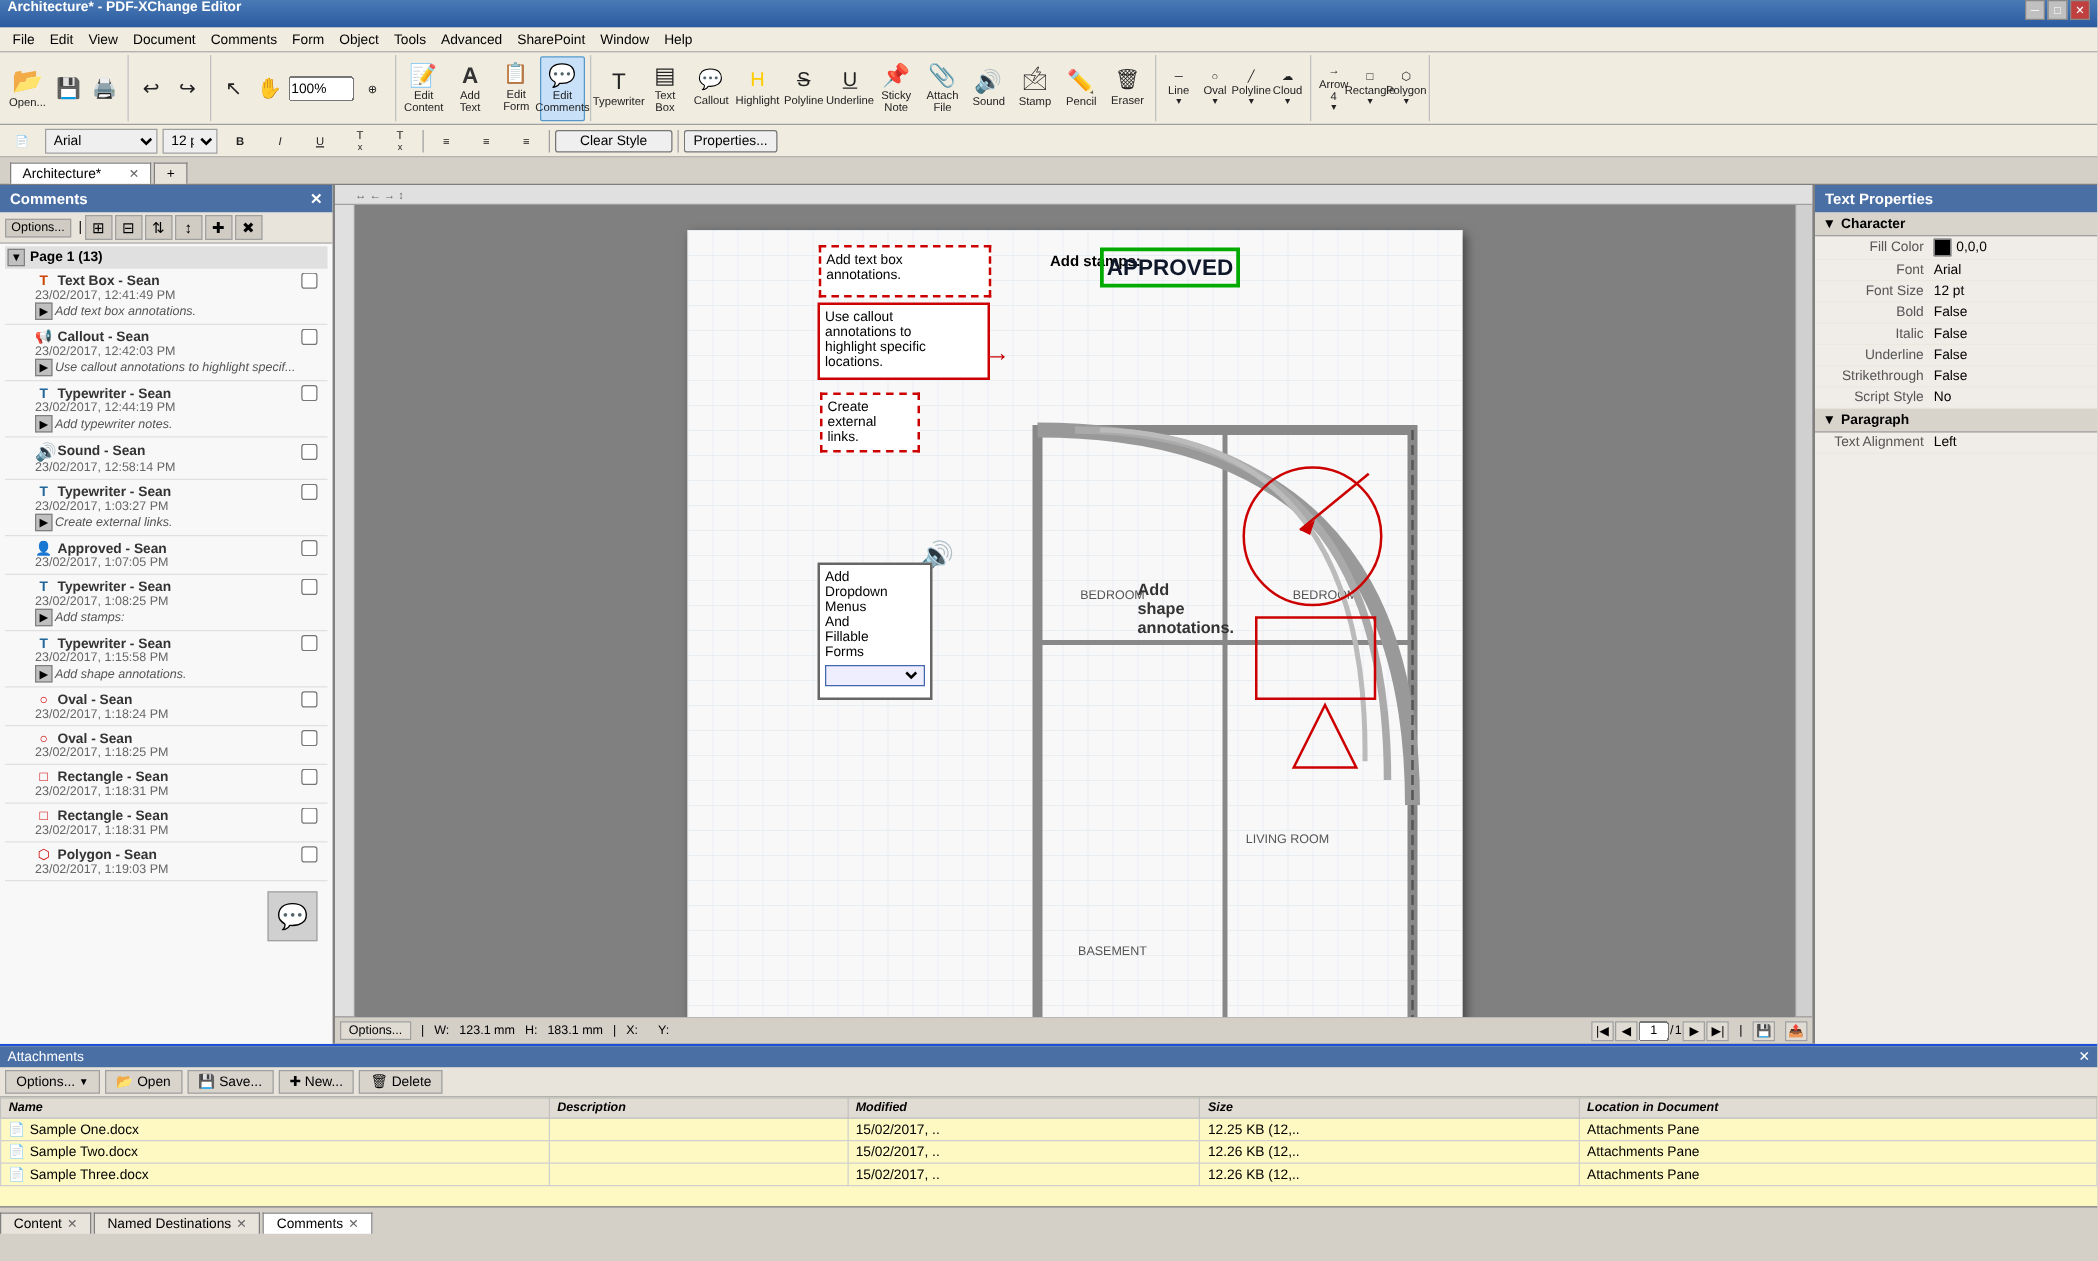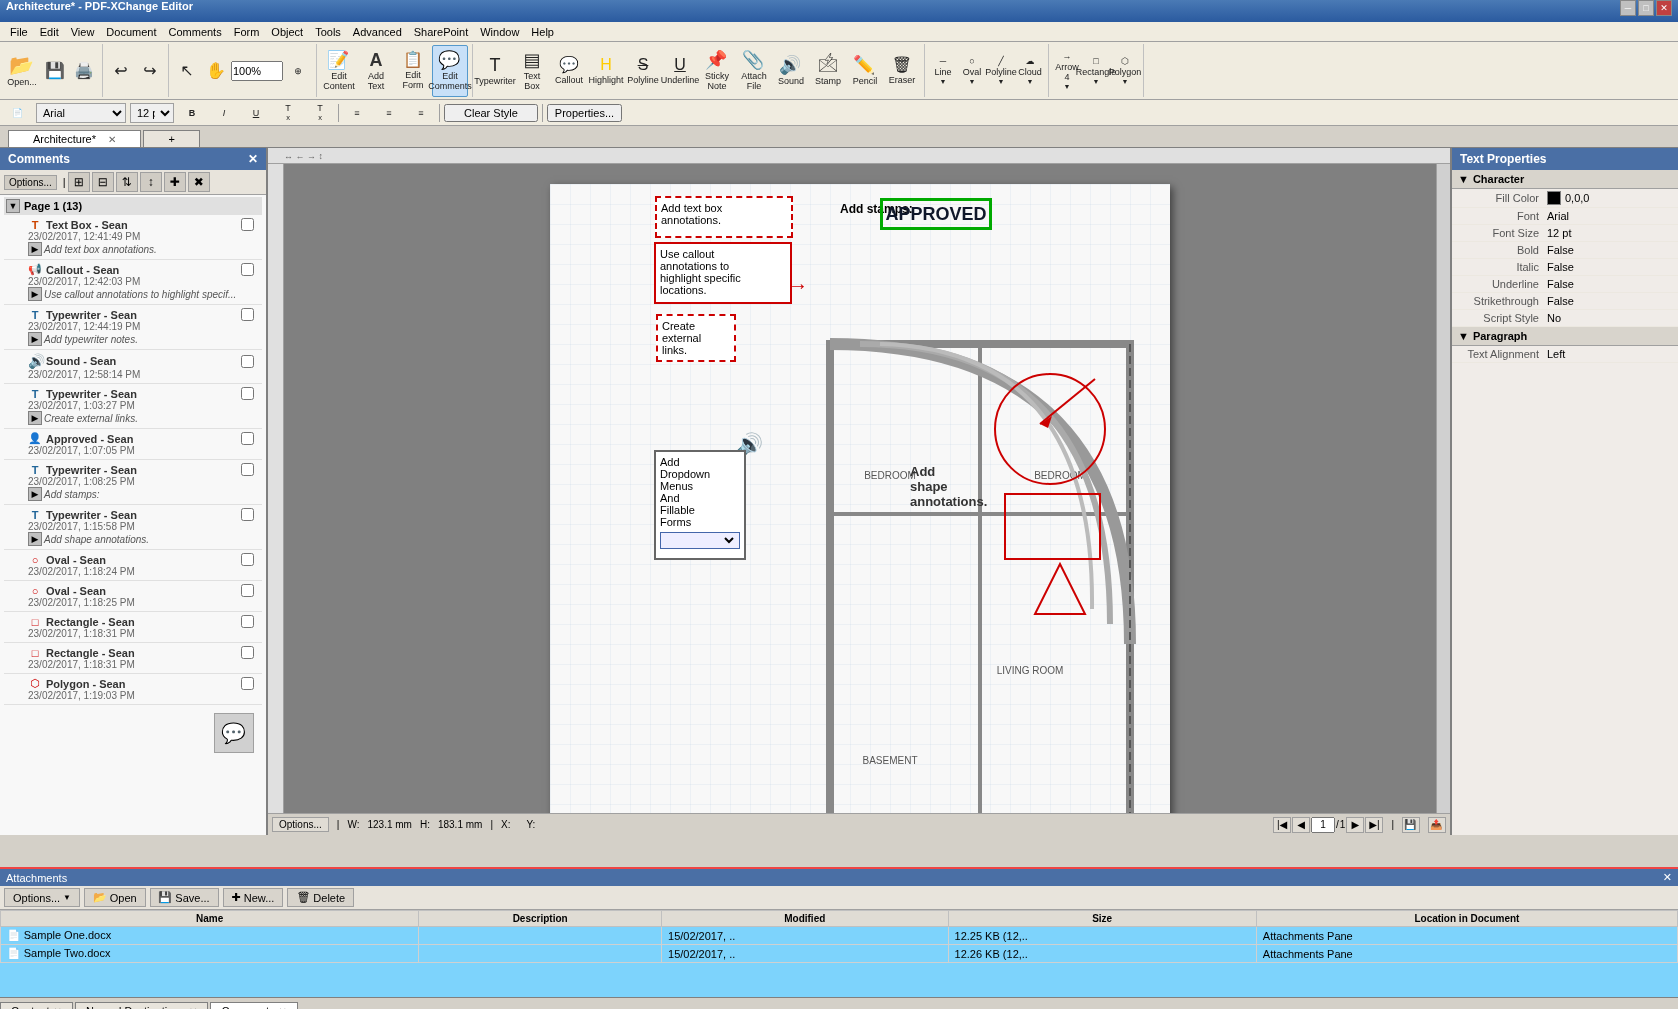--- a/index.html
+++ b/index.html
@@ -115,27 +115,27 @@
       height: 22px;
       display: flex;
       align-items: flex-end;
       padding-left: 8px;
       border-bottom: 1px solid #808080;
     }
     .tab {
       background: #e8e4dc;
       border: 1px solid #808080;
       border-bottom: none;
-      padding: 2px 24px;
+      padding: 2px 9px;
       font-size: 11px;
       cursor: pointer;
       margin-right: 2px;
       display: flex;
       align-items: center;
-      gap: 12px;
+      gap: 22px;
     }
     .tab.active { background: #ffffff; }
     .tab-close { font-size: 10px; color: #666; cursor: pointer; }
 
     
     #main {
       display: flex;
       height: calc(1009px - 22px - 20px - 58px - 26px - 22px - 22px);
     }
 
@@ -298,26 +298,25 @@
       background: #e0dcd4;
       border: 1px solid #a0a0a0;
       font-size: 10px;
       cursor: pointer;
       display: flex; align-items: center; justify-content: center;
     }
     .page-nav { display: flex; gap: 1px; align-items: center; }
 
     
     #attachments-panel {
-      background: #7dd3fc;
-      border-top: 2px solid #ef4444;
+      background: #fef9c3;
+      border-top: 2px solid #1d4ed8;
       height: 130px;
       display: flex;
       flex-direction: column;
-      margin-top: 32px;
     }
     #attachments-header {
       background: #4a6fa5;
       color: white;
       padding: 2px 6px;
       font-size: 11px;
       display: flex;
       justify-content: space-between;
       align-items: center;
     }
@@ -331,21 +330,21 @@
     .att-btn {
       padding: 2px 8px;
       background: #d8d4cc;
       border: 1px solid #a0a0a0;
       font-size: 11px;
       cursor: pointer;
       display: flex; align-items: center; gap: 3px;
     }
     #attachments-table { flex: 1; overflow: auto; }
     table { width: 100%; border-collapse: collapse; font-size: 11px; }
-    th { background: #e0dcd4; border: 1px solid #c0c0c0; padding: 2px 6px; text-align: center; font-weight: bold; font-size: 10px; }
+    th { background: #e0dcd4; border: 1px solid #c0c0c0; padding: 2px 6px; text-align: left; font-weight: bold; font-size: 10px; font-style: italic; }
     td { border: 1px solid #d0d0d0; padding: 2px 6px; }
 
     
     #right-panel {
       width: 228px;
       background: #f0ece8;
       border-left: 2px solid #808080;
       display: flex;
       flex-direction: column;
       overflow: hidden;
@@ -1050,20 +1049,30 @@
         <tr>
           <td>
             <span style="color:#2266cc;">📄</span>
             Sample Two.docx
           </td>
           <td></td>
           <td>15/02/2017, ..</td>
           <td>12.26 KB (12,..</td>
           <td>Attachments Pane</td>
         </tr>
+        <tr>
+          <td>
+            <span style="color:#2266cc;">📄</span>
+            Sample Three.docx
+          </td>
+          <td></td>
+          <td>15/02/2017, ..</td>
+          <td>12.26 KB (12,..</td>
+          <td>Attachments Pane</td>
+        </tr>
       </tbody>
     </table>
   </div>
 </div>
 
 <div id="bottom-tabs">
   <div class="bottom-tab">
     <span>Content</span>
     <span class="bottom-tab-close">✕</span>
   </div>

